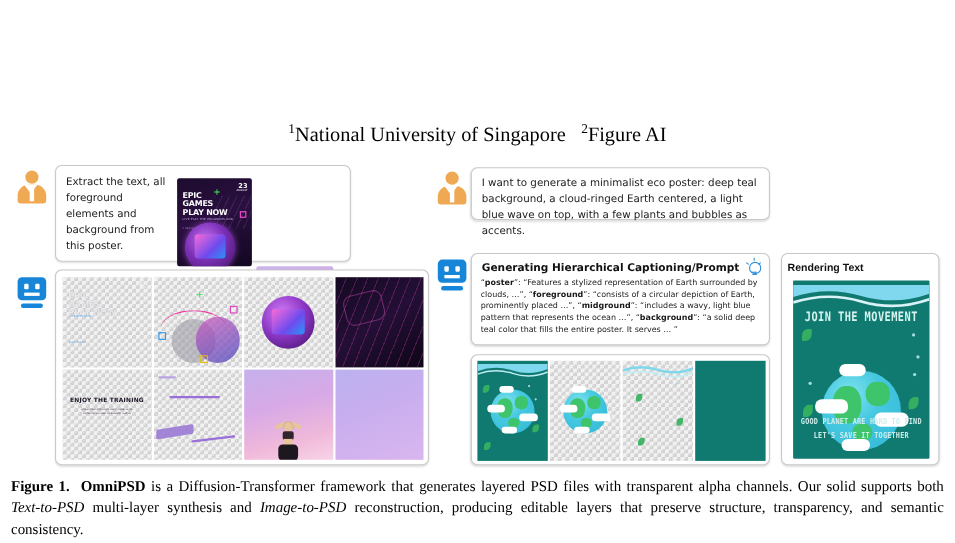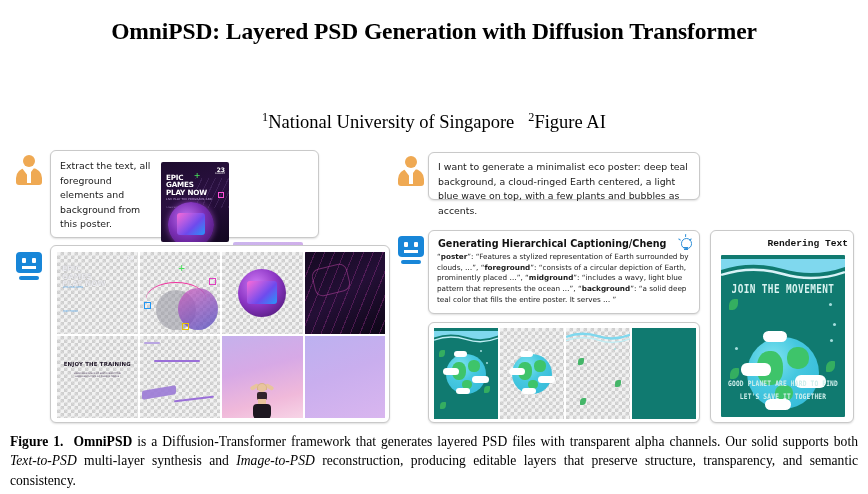--- a/index.html
+++ b/index.html
@@ -177,21 +177,21 @@
   .earth{position:absolute;left:50%;top:50%;transform:translate(-50%,-50%);width:40px;height:40px;}
   .earth .globe{position:absolute;inset:0;border-radius:50%;
     background:radial-gradient(circle at 36% 30%,#7fe3f0 0%,#46c8e0 40%,#2fb6d6 100%);}
   .earth .land{position:absolute;border-radius:45%;background:#3ec46a;}
   .earth .cloud{position:absolute;background:#fff;border-radius:6px;}
   .leaf{position:absolute;width:6px;height:7px;background:#37b25e;border-radius:60% 10% 60% 10%;opacity:.92;}
   .dot{position:absolute;width:2px;height:2px;background:#bfeef0;border-radius:50%;opacity:.85;}
 
   
   #render-panel{left:710px;top:230px;width:144px;height:193px;padding:5px;}
-  .rp-title{font-family:Liberation Mono, monospace;font-weight:bold;font-size:9.6px;text-align:right;
+  .rp-title{font-family:Liberation Sans, sans-serif;font-weight:bold;font-size:9.6px;text-align:left;
     color:#111;margin:2px 0 4px 0;}
   .rp-poster{position:absolute;left:10px;top:24px;width:124px;height:162px;background:#107a70;
     overflow:hidden;border-radius:1px;}
   .rp-head{position:absolute;left:0;right:0;top:28px;text-align:center;
     font-family:"DejaVu Sans Mono", monospace;font-weight:bold;font-size:9.4px;color:#d8f3f0;
     letter-spacing:.4px;transform:scaleY(1.25);}
   .rp-foot{position:absolute;left:4px;right:4px;bottom:16px;text-align:center;
     font-family:"DejaVu Sans Mono", monospace;font-weight:bold;font-size:6.2px;color:#cfeeeb;
     line-height:1.7;letter-spacing:.2px;transform:scaleY(1.2);}
   .rp-earth{position:absolute;left:50%;top:82px;transform:translateX(-50%);width:72px;height:72px;}
@@ -202,21 +202,20 @@
     font-family:"Liberation Serif", serif;font-size:13.6px;line-height:1.42;text-align:justify;color:#000;
   }
   .figcap b{font-weight:bold;}
   .figcap i{font-style:italic;}
 </style>
 </head>
 <body>
 
 <div class="page">
 
-  <div class="title">OmniPSD: Layered PSD Generation with Diffusion Transformer</div>
 
 
   <div class="affil">
     <span><sup>1</sup><span>National University of Singapore</span></span><span class="sp"></span><span><sup>2</sup><span>Figure AI</span></span>
   </div>
 
   <div class="avatar-user" style="left:16px;top:155px;">
     <div class="head"></div>
     <div class="body"></div>
     <div class="v1"></div>
@@ -332,21 +331,21 @@
   <div class="avatar-bot" style="left:398px;top:236px;">
     <div class="face">
       <div class="eye l"></div>
       <div class="eye r"></div>
       <div class="mouth"></div>
     </div>
     <div class="base"></div>
   </div>
 
   <div class="card" id="caption-panel">
-    <div class="cap-title">Generating Hierarchical Captioning/Cheng</div>
+    <div class="cap-title">Generating Hierarchical Captioning/Prompt</div>
     <div class="cap-body" id="cap-body">“<b>poster</b>”: “Features a stylized representation of Earth surrounded by clouds, …”, “<b>foreground</b>”: “consists of a circular depiction of Earth, prominently placed …”, “<b>midground</b>”: “includes a wavy, light blue pattern that represents the ocean …”, “<b>background</b>”: “a solid deep teal color that fills the entire poster. It serves … ”</div>
     <div class="bulb">
       <div class="glass"></div>
         <div class="neck"></div>
         <div class="neck2"></div>
       <div class="ray" style="left:0;top:3px;transform:rotate(35deg);"></div>
       <div class="ray" style="right:0;top:3px;transform:rotate(-35deg);"></div>
       <div class="ray" style="left:5.5px;top:-1px;width:3px;height:1.2px;transform:rotate(90deg);"></div>
     </div>
   </div>

